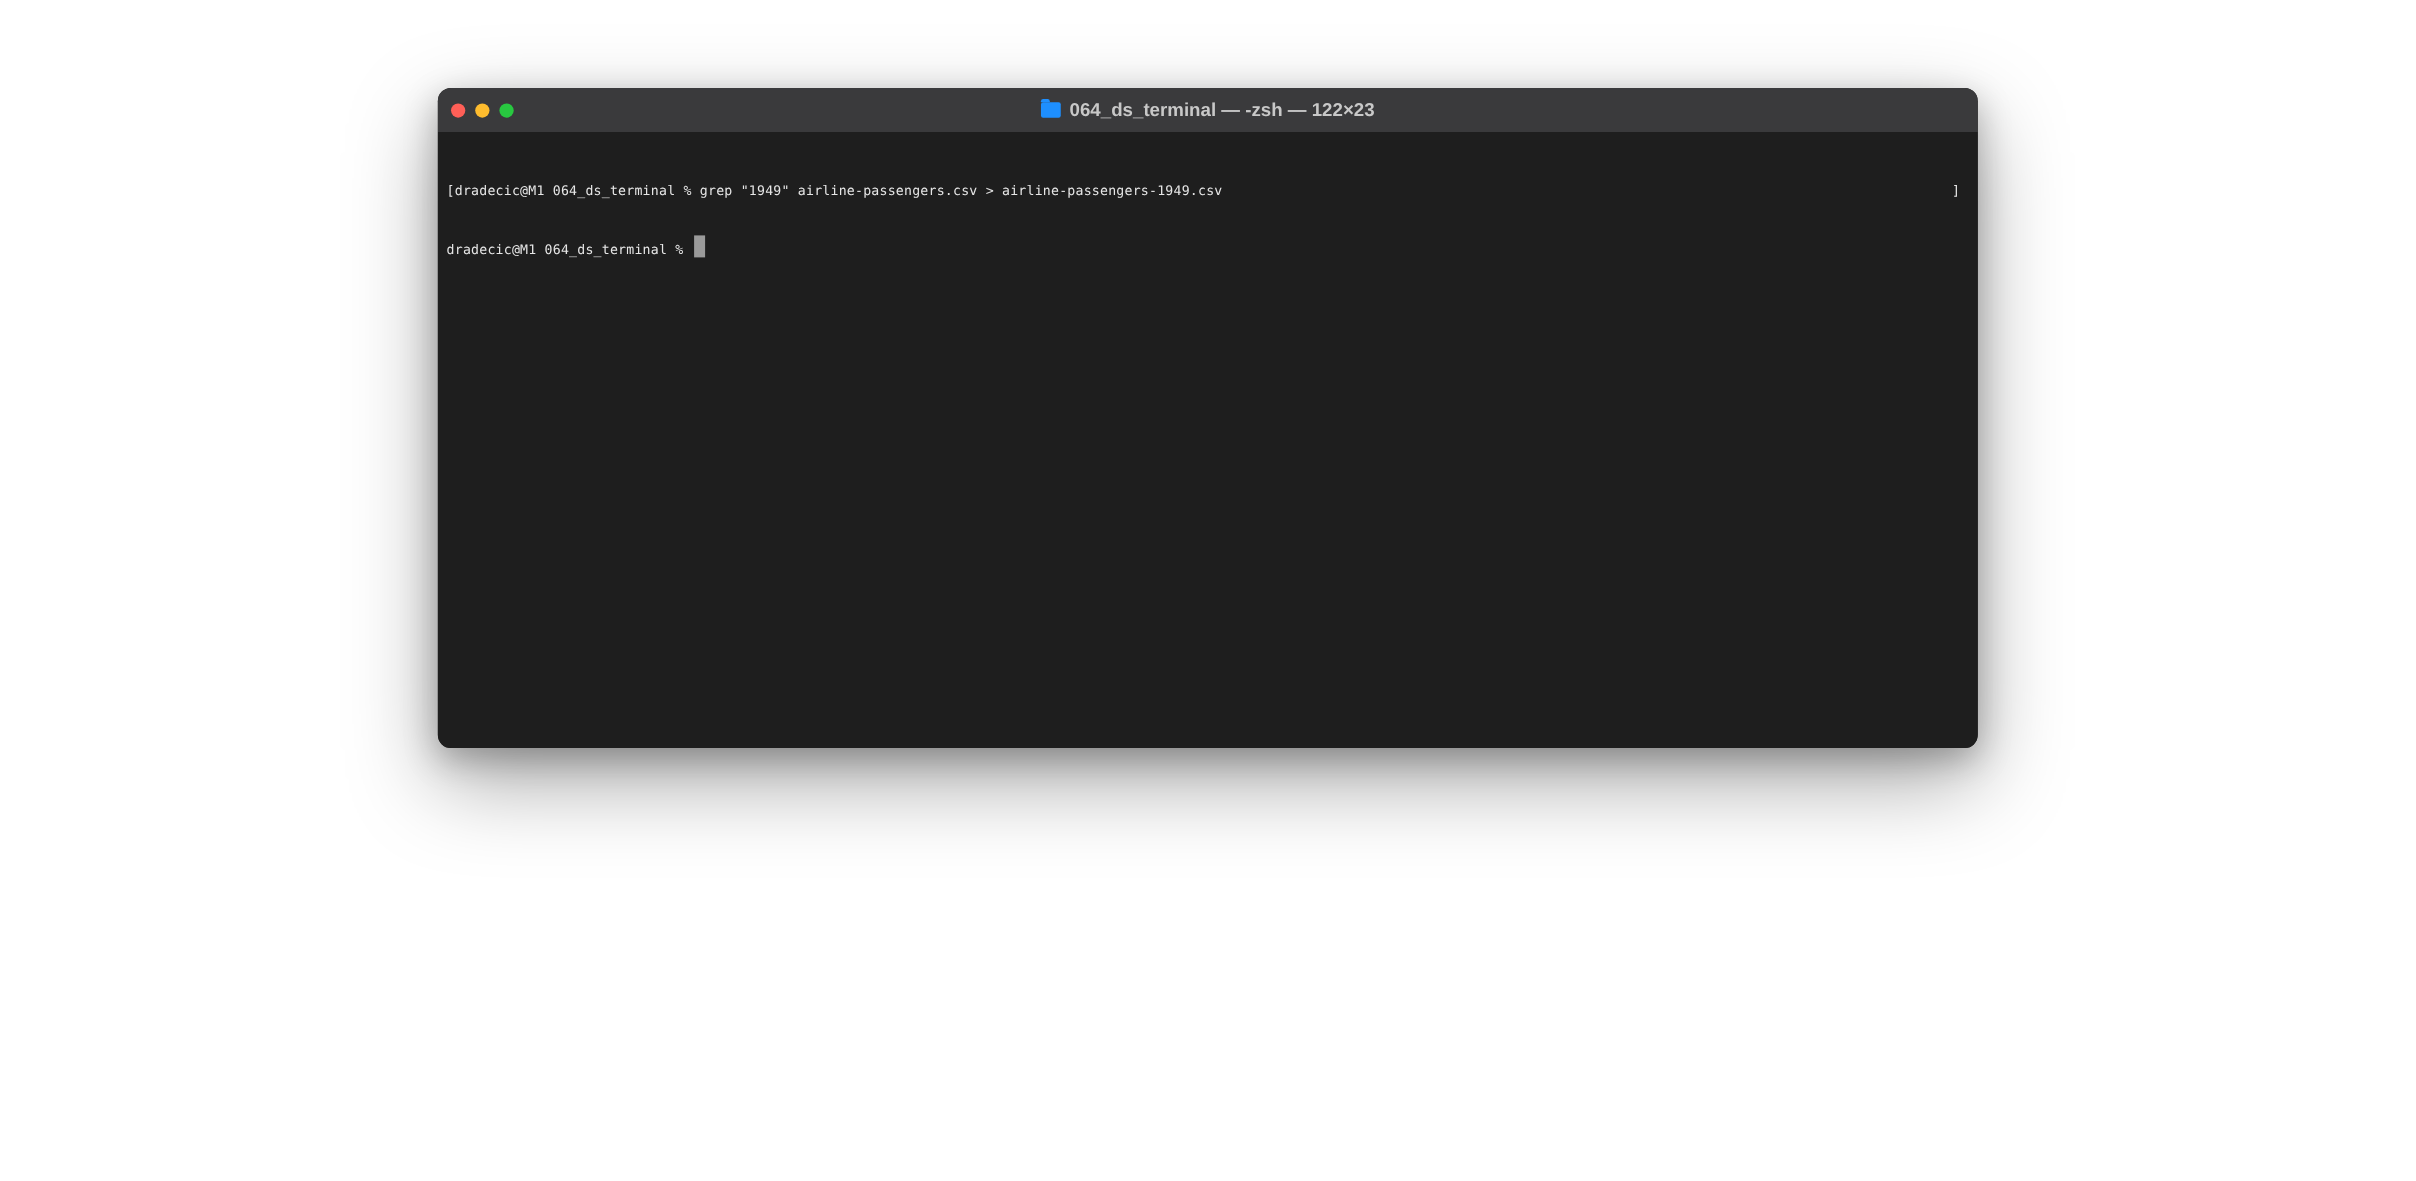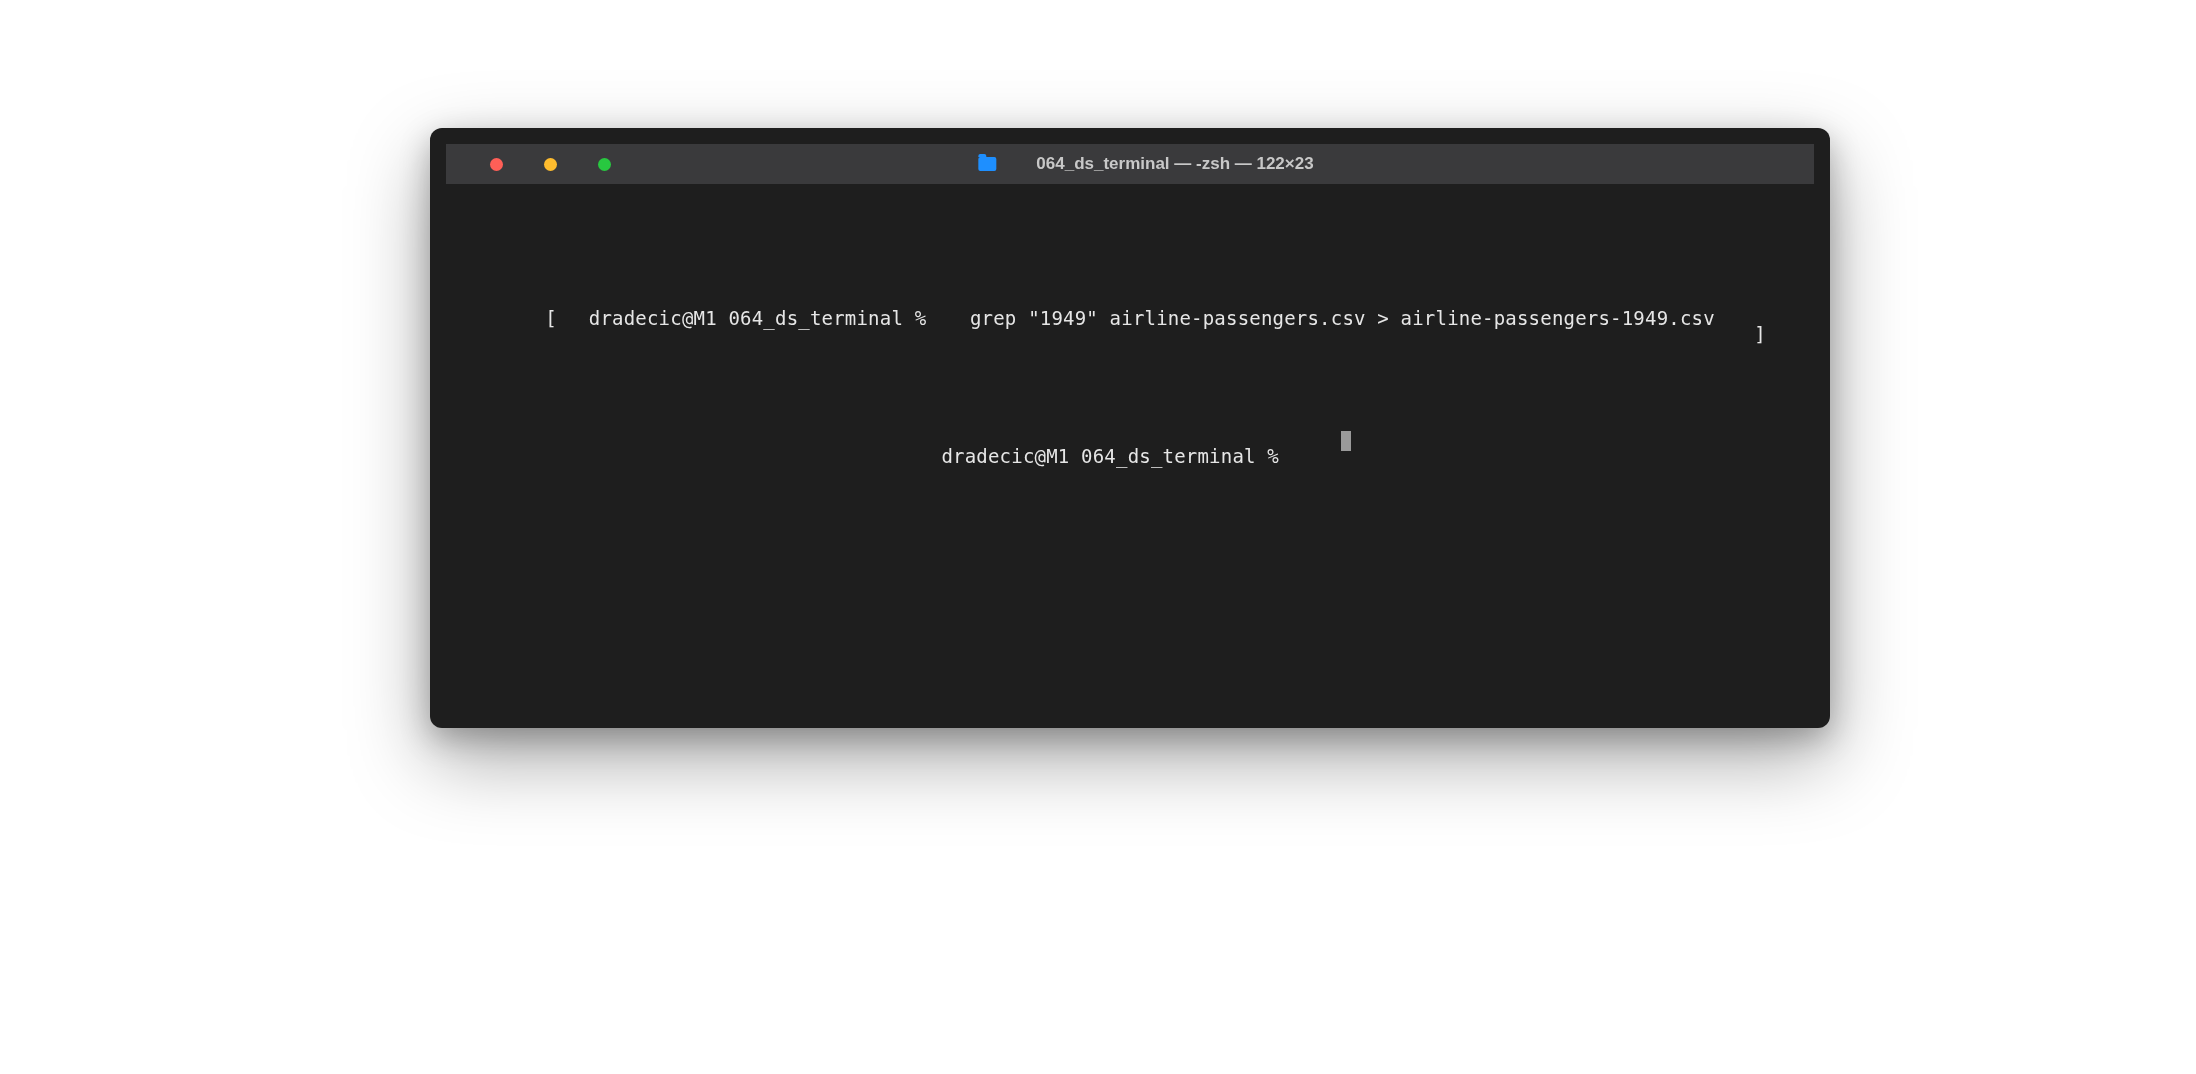--- a/index.html
+++ b/index.html
@@ -1,19 +1,18 @@
 <!DOCTYPE html>
 <html><head>
   <meta charset="utf-8">
   <style>
     * {
-      margin: 16px;
+      margin: 0;
       padding: 0;
       box-sizing: border-box;
-      text-align: center;
     }
 
     body {
       background: #ffffff;
       width: 2196px;
       height: 1074px;
       display: flex;
       justify-content: center;
       align-items: flex-start;
       padding-top: 80px;
@@ -85,22 +84,22 @@
       width: 8px;
       height: 3px;
       background: #1e8fff;
       border-radius: 2px 2px 0 0;
     }
 
     .terminal-body {
       flex: 1;
       background: #1e1e1e;
       color: #e6e6e6;
-      padding: 23px 8px;
-      font-size: 19px;
+      padding: 13px 8px;
+      font-size: 12px;
       line-height: 1.35;
       white-space: pre;
       overflow: hidden;
       letter-spacing: 0.2px;
     }
 
     .bracket {
       color: #e6e6e6;
     }
 

